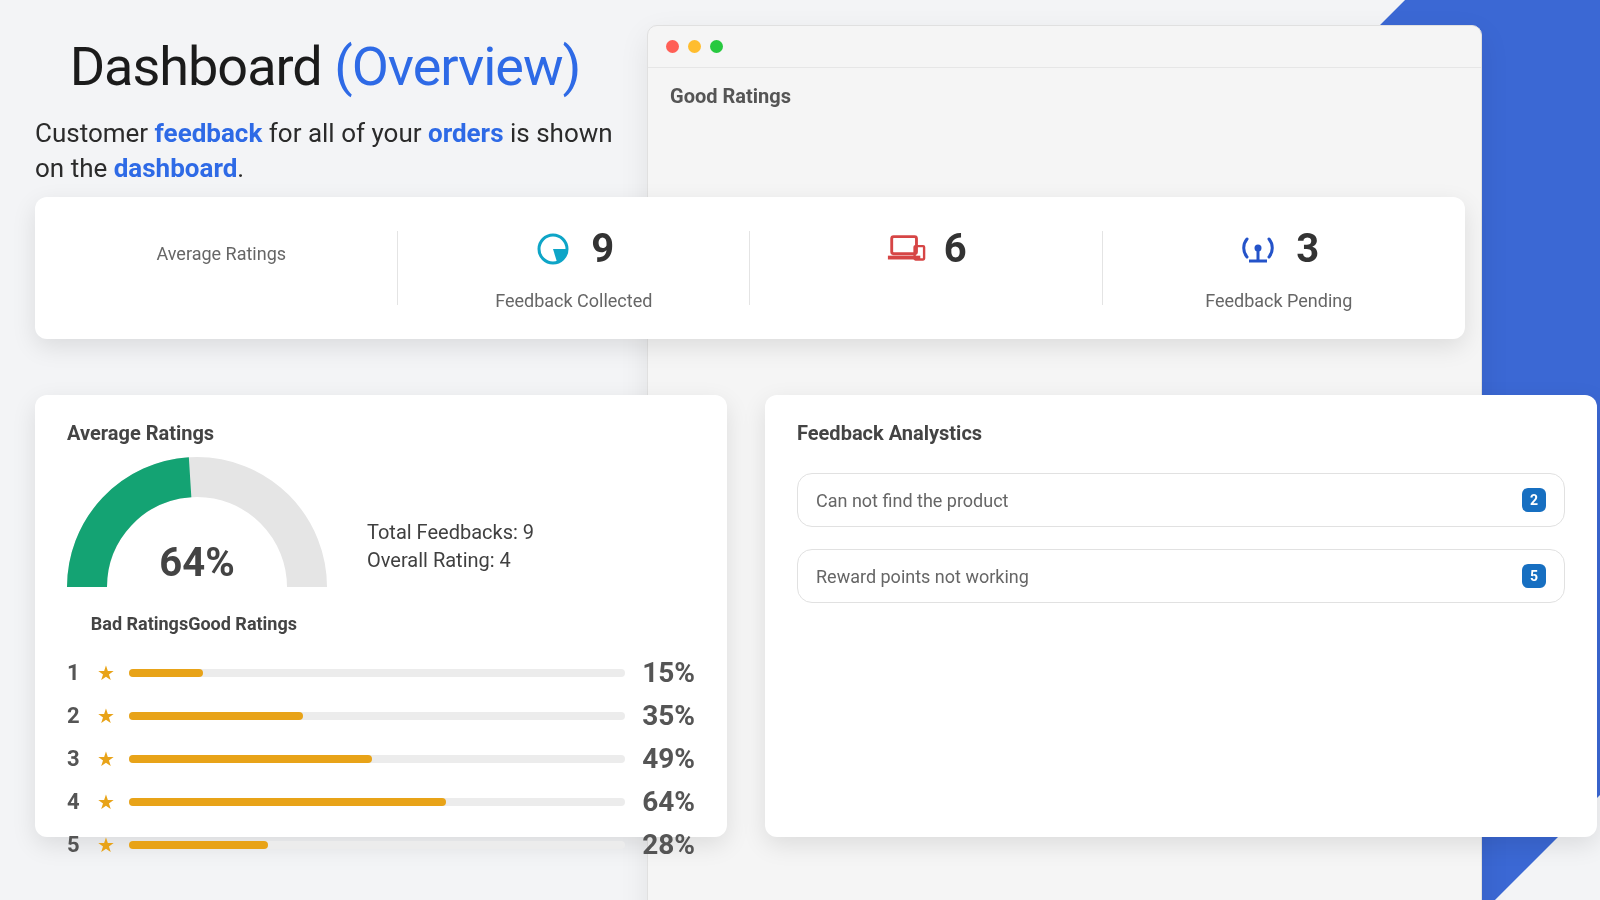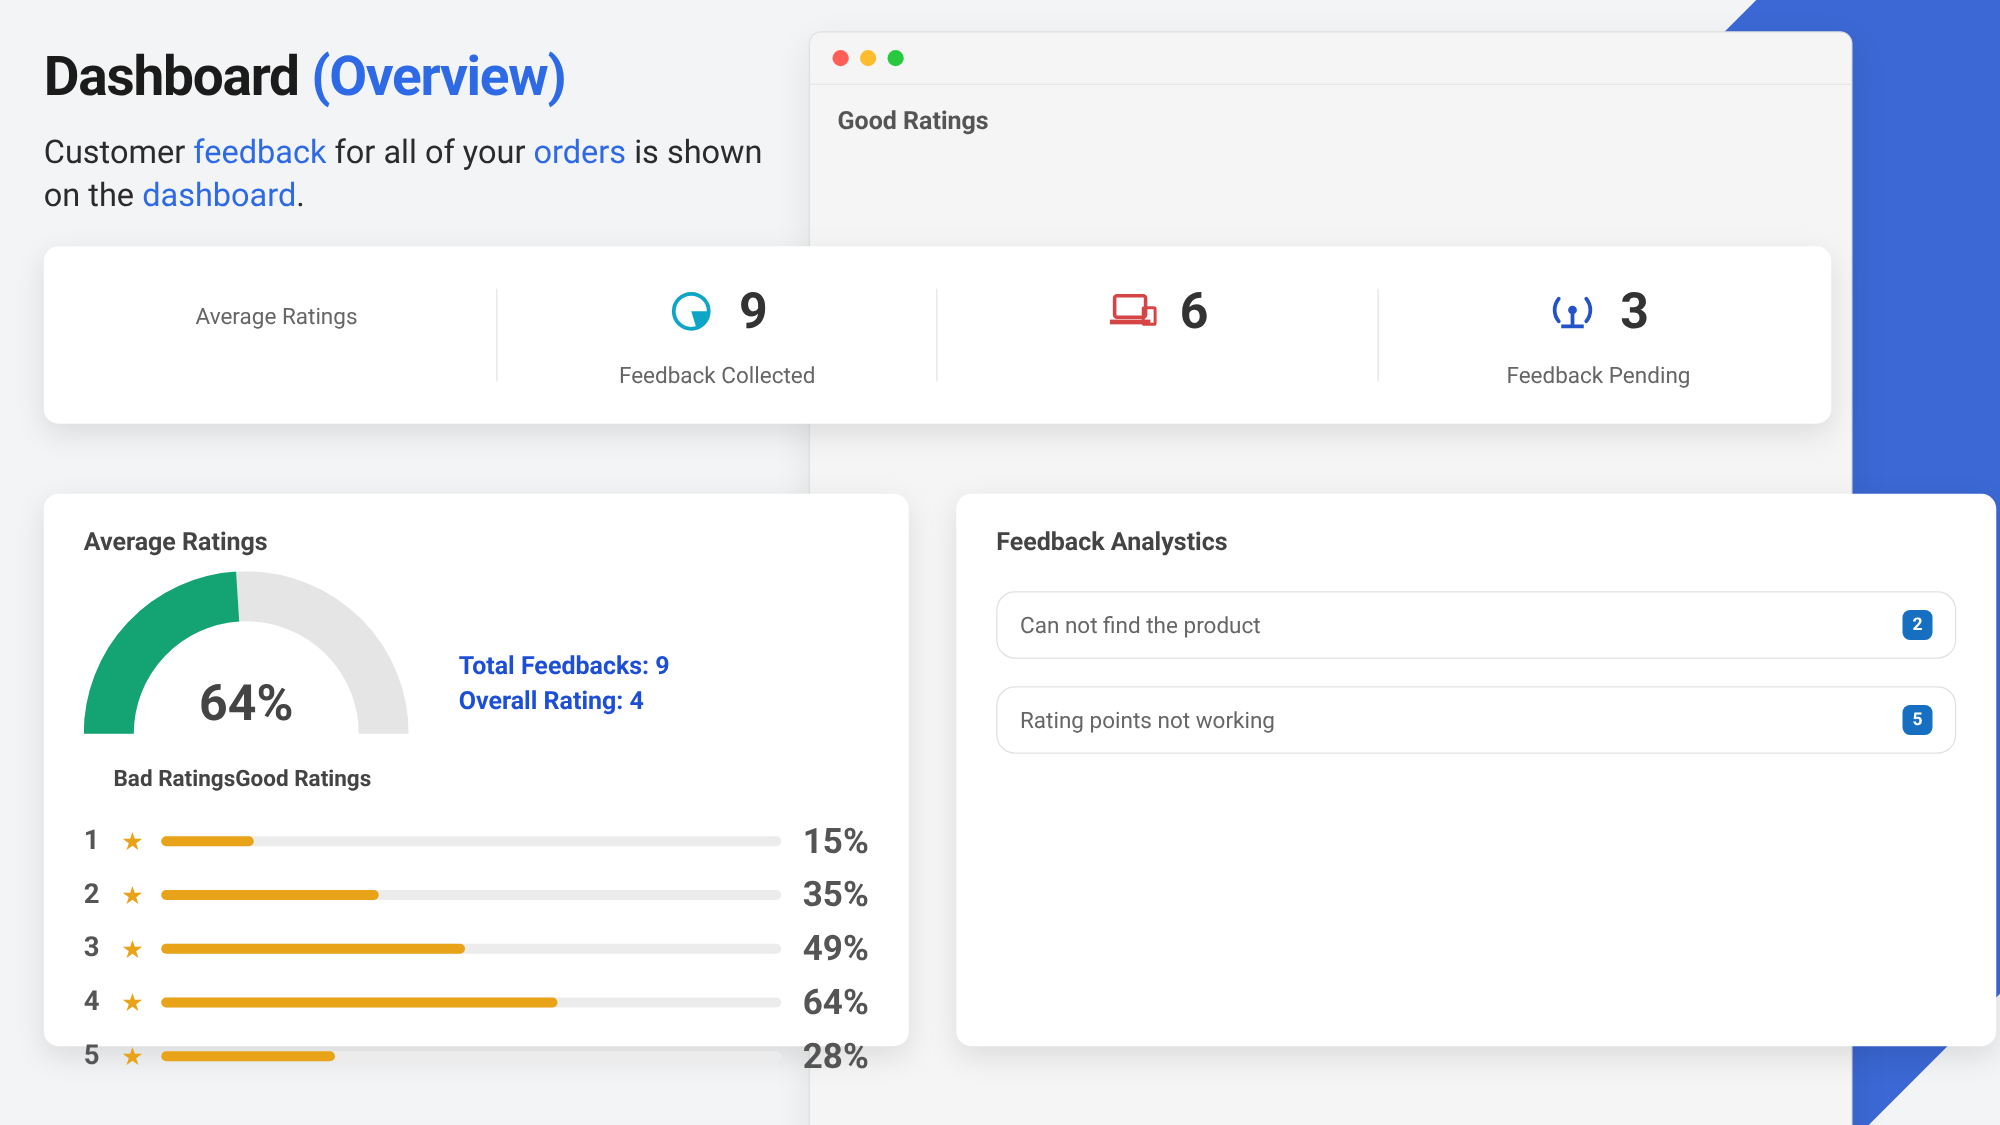--- a/index.html
+++ b/index.html
@@ -22,34 +22,35 @@
     border-radius: 80px;
     z-index: 0;
   }
   .header {
     position: absolute;
     left: 35px;
     top: 35px;
     z-index: 2;
   }
   .header h1 {
-    font-size: 44px;
-    font-weight: 700;
+    font-size: 54px;
+    font-weight: 400;
     color: #1b1b1b;
     letter-spacing: -1px;
+    text-align: center;
   }
   .header h1 .accent { color: #2e6ae6; }
   .subtitle {
     margin-top: 18px;
     font-size: 26px;
     color: #2b2b2b;
     line-height: 1.35;
     max-width: 580px;
   }
-  .subtitle .b { color: #2e6ae6; font-weight: 400; }
+  .subtitle .b { color: #2e6ae6; font-weight: 700; }
 
   .window {
     position: absolute;
     left: 647px;
     top: 25px;
     width: 835px;
     background: #f5f5f5;
     border: 1px solid #e0e0e0;
     border-radius: 10px;
     box-shadow: 0 10px 30px rgba(0,0,0,0.08);
@@ -100,21 +101,21 @@
   .analytics-card { left:765px; top:395px; width:832px; height:442px; padding: 26px 32px; }
   .card-title { font-size:20px; font-weight:700; color:#444; }
 
   .gauge-zone { display:flex; align-items:center; gap:40px; margin-top:12px; }
   .gauge { position:relative; width:260px; height:140px; }
   .gauge svg { position:absolute; left:0; top:0; }
   .gauge-pct { position:absolute; left:0; right:0; top:82px; text-align:center; font-size:40px; font-weight:700; color:#444; }
   .gauge-labels { display:flex; justify-content:flex-end; font-size:18px; font-weight:700; color:#444; margin-top:16px; }
   .gauge-labels span:last-child{ margin-right:30px; }
 
-  .totals { font-size:20px; font-weight:700; color:#1d4ed8; line-height:1.4; }
+  .totals { font-size:20px; font-weight:400; color:#404040; line-height:1.4; }
 
   .bars { margin-top:22px; display:flex; flex-direction:column; gap:10px; }
   .bar-row { display:flex; align-items:center; gap:14px; }
   .bar-num { width:16px; font-size:22px; font-weight:700; color:#555; }
   .star { color:#e8a318; font-size:20px; }
   .track { flex:1; height:8px; background:#ececec; border-radius:4px; position:relative; }
   .fill { position:absolute; left:0; top:0; bottom:0; background:#e8a318; border-radius:4px; }
   .bar-pct { width:56px; text-align:right; font-size:28px; font-weight:700; color:#555; }
 
   .ana-list { margin-top:28px; display:flex; flex-direction:column; gap:22px; }
@@ -267,17 +268,17 @@
 </div>
 
 <div class="analytics-card">
   <div class="card-title">Feedback Analystics</div>
   <div class="ana-list" id="ana-list">
       <div class="ana-item">
         <span>Can not find the product</span>
         <span class="badge">2</span>
       </div>
       <div class="ana-item">
-        <span>Rating points not working</span>
+        <span>Reward points not working</span>
         <span class="badge">5</span>
       </div>
     </div>
 </div>
 
 </body></html>

